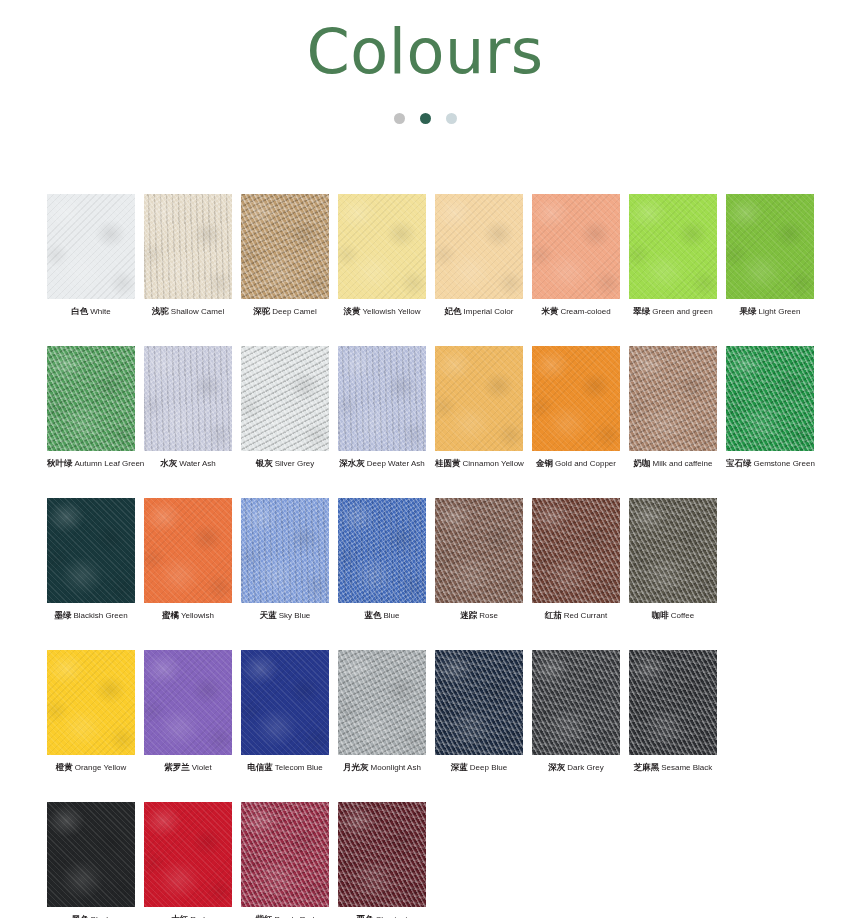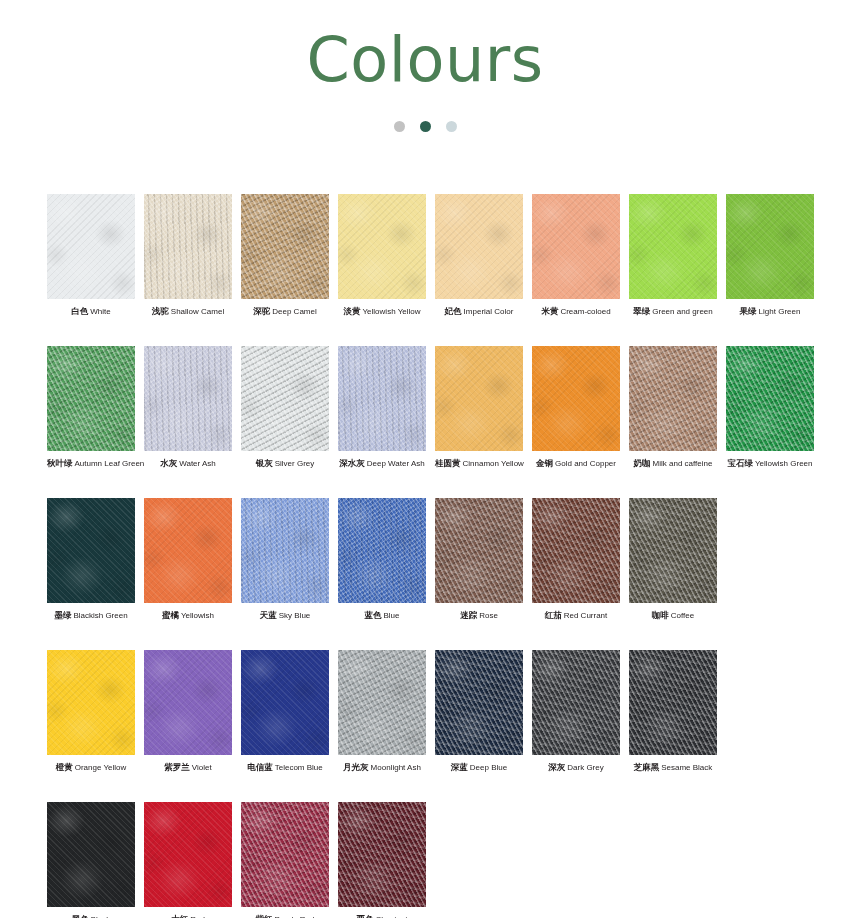--- a/index.html
+++ b/index.html
@@ -14,21 +14,21 @@
     font-family: "Liberation Sans", "DejaVu Sans", sans-serif;
     color: #231f20;
     overflow: hidden;
     position: relative;
   }
 
   
   .page-header {
     width: 100%;
     text-align: center;
-    padding-top: 22px;
+    padding-top: 14px;
   }
   .page-title {
     font-family: "DejaVu Sans", "Liberation Sans", sans-serif;
     font-size: 62px;
     line-height: 76px;
     font-weight: 400;
     letter-spacing: 0.5px;
     color: #4c7f55;
     margin: 0;
   }
@@ -248,21 +248,21 @@
       <div class="swatch-cell">
         <div class="swatch-chip tex-flat" style="background-color: rgb(236, 143, 44);"></div>
         <div class="swatch-label"><span class="cn">金铜</span><span class="en">Gold and Copper</span></div>
       </div>
       <div class="swatch-cell">
         <div class="swatch-chip tex-mottled" style="background-color: rgb(168, 130, 107);"></div>
         <div class="swatch-label"><span class="cn">奶咖</span><span class="en">Milk and caffeine</span></div>
       </div>
       <div class="swatch-cell">
         <div class="swatch-chip tex-mottled" style="background-color: rgb(31, 147, 69);"></div>
-        <div class="swatch-label"><span class="cn">宝石绿</span><span class="en">Yellowish Green</span></div>
+        <div class="swatch-label"><span class="cn">宝石绿</span><span class="en">Gemstone Green</span></div>
       </div>
     </div>
     <div class="swatch-row">
       <div class="swatch-cell">
         <div class="swatch-chip tex-flat" style="background-color: rgb(24, 56, 60);"></div>
         <div class="swatch-label"><span class="cn">墨绿</span><span class="en">Blackish Green</span></div>
       </div>
       <div class="swatch-cell">
         <div class="swatch-chip tex-flat" style="background-color: rgb(234, 116, 64);"></div>
         <div class="swatch-label"><span class="cn">蜜橘</span><span class="en">Yellowish</span></div>

